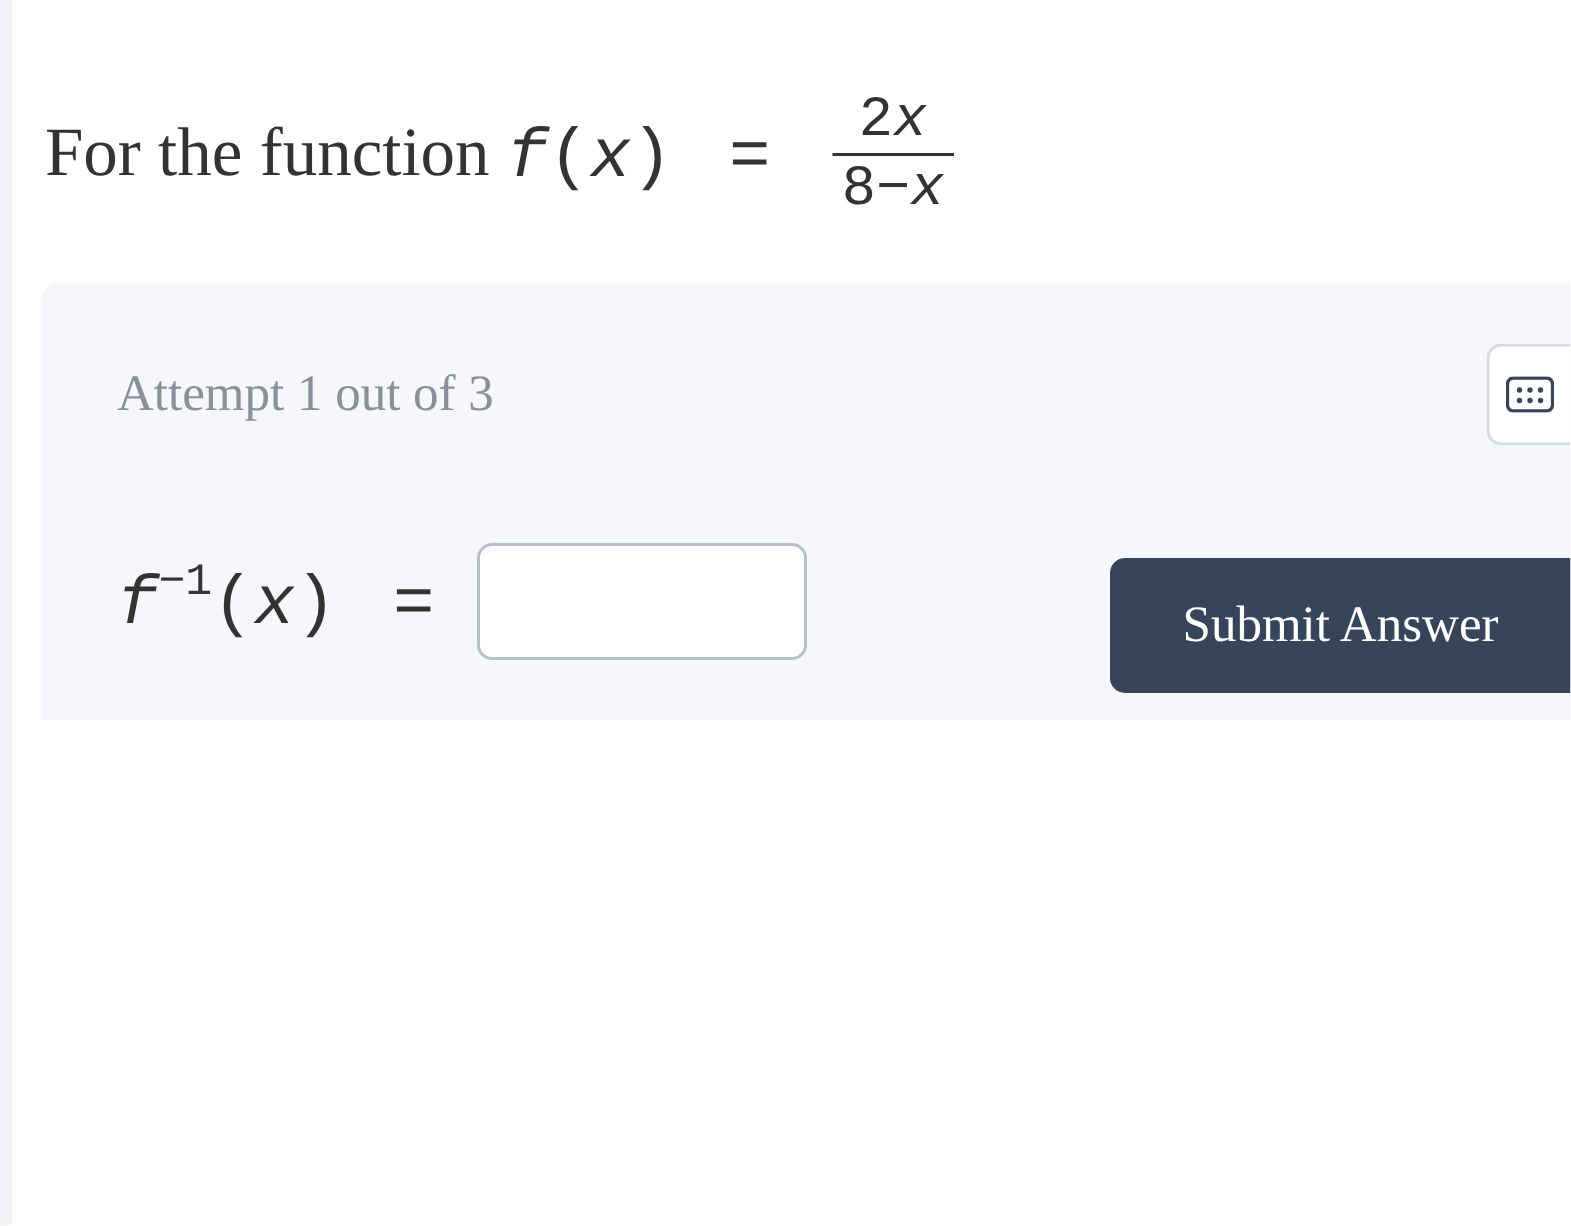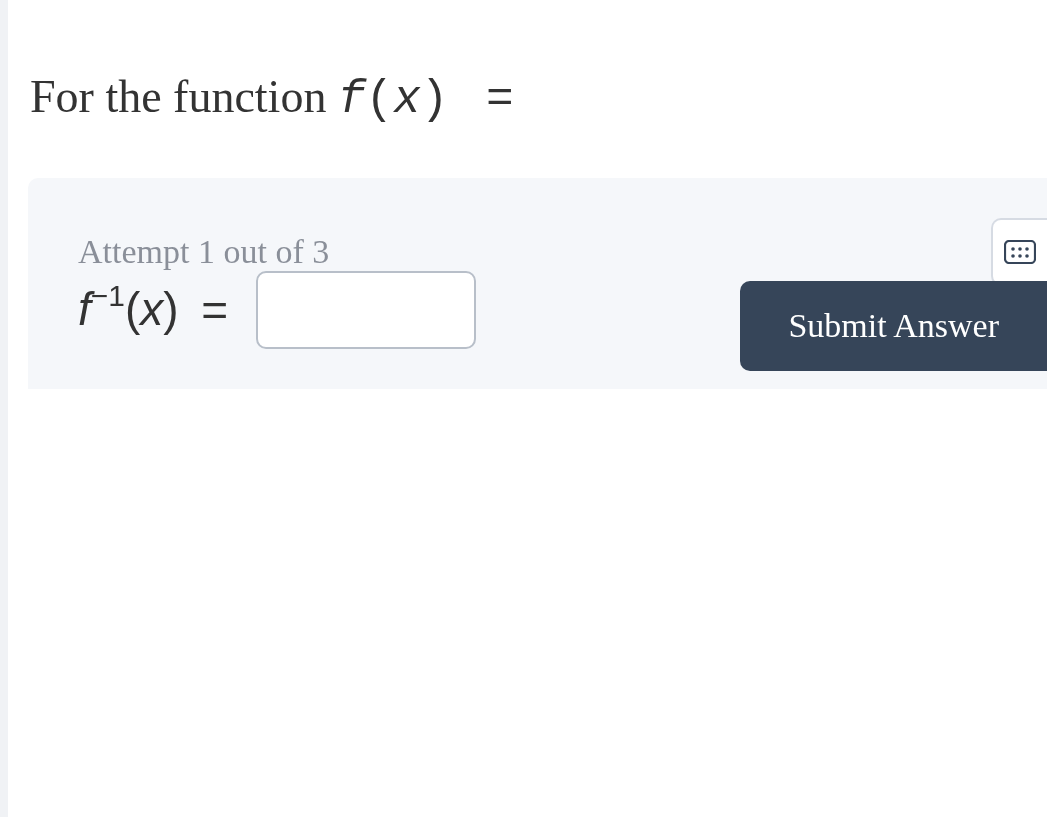--- a/index.html
+++ b/index.html
@@ -66,28 +66,29 @@
       font-family: Georgia, 'Times New Roman', serif;
       font-weight: bold;
       font-size: 44px;
       color: #2a2a2a;
       margin-bottom: 18px;
     }
     .attempt-text {
       font-family: Georgia, 'Times New Roman', serif;
       font-size: 34px;
       color: #8a8f99;
+      margin-bottom: 80px;
     }
     .answer-row {
       display: flex;
       align-items: center;
       gap: 18px;
     }
     .answer-label {
-      font-family: Liberation Sans, sans-serif;
+      font-family: Liberation Mono, monospace;
       font-size: 46px;
       color: #333333;
       font-style: italic;
       white-space: nowrap;
     }
     .answer-input {
       width: 220px;
       height: 78px;
       border: 2px solid #b8bfc9;
       border-radius: 10px;
@@ -145,20 +146,24 @@
 </head>
 <body>
 
 <div class="left-bar"></div>
 
 <div class="question-area">
   <span>For the function </span>
   <span class="math">
     <span>f</span><span class="math-rm">(</span><span>x</span><span class="math-rm">)</span>
     <span class="eq">=</span>
+    <span class="frac">
+      <span class="num"><span class="math-rm">2</span><span>x</span></span>
+      <span class="den"><span class="math-rm">8</span><span class="math-rm">−</span><span>x</span></span>
+    </span>
   </span>
   <br>
 </div>
 
 <div class="answer-panel">
   <div class="attempt-text">Attempt 1 out of 3</div>
 
   <button class="keypad-btn">
     <svg class="keypad-icon" viewBox="0 0 32 24">
       <rect x="1" y="1" width="30" height="22" rx="4" ry="4" fill="none" stroke="#364559" stroke-width="2.2"></rect>

